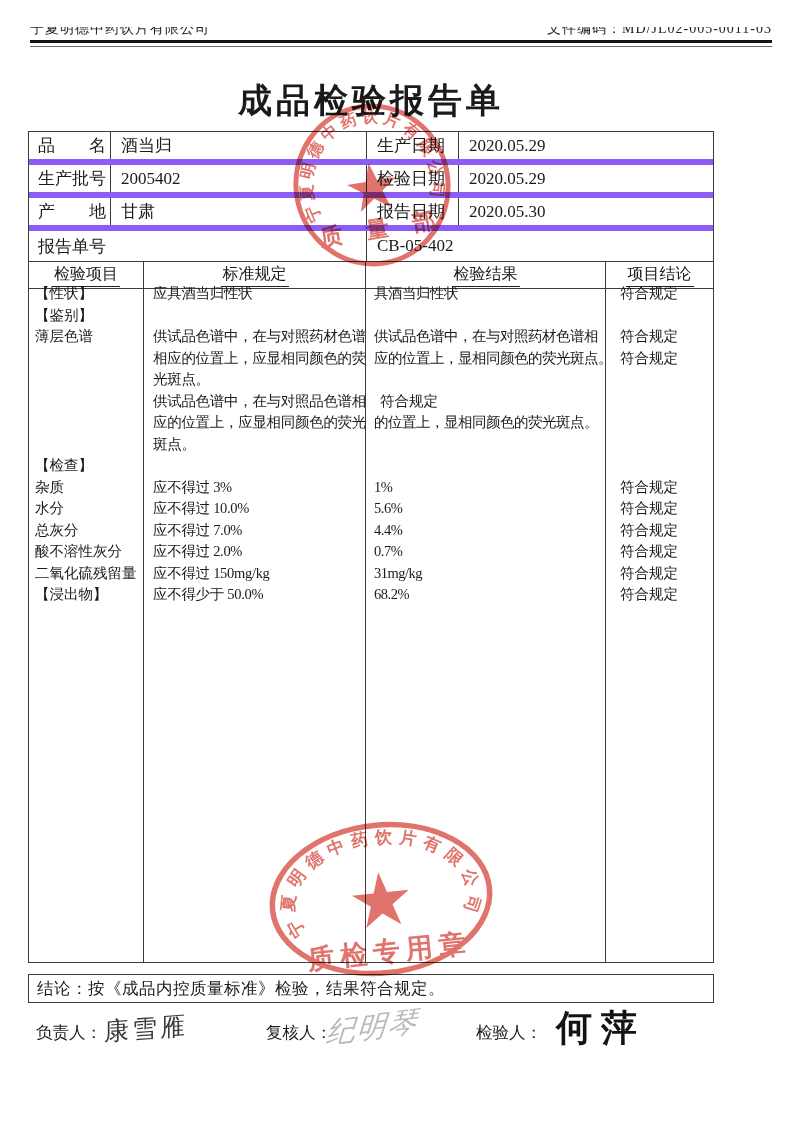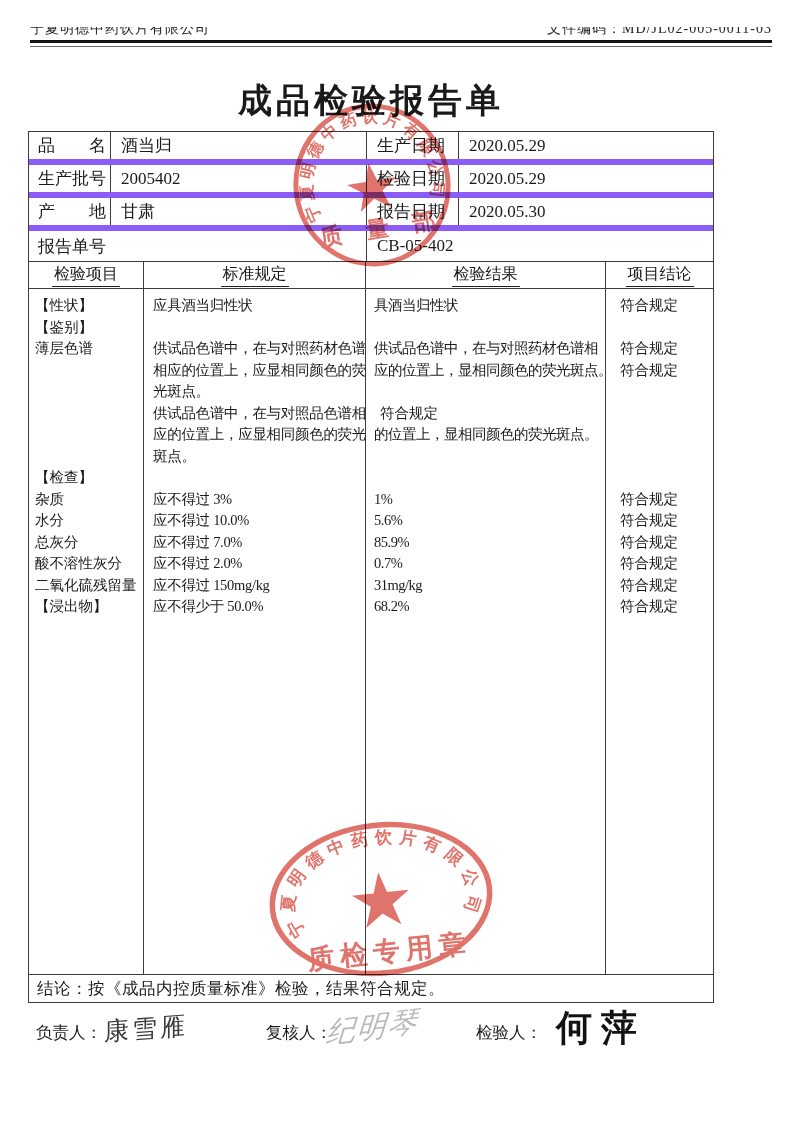--- a/index.html
+++ b/index.html
@@ -29,21 +29,21 @@
   .cv2 { flex:1; padding-left:10px; border-right:none; }
   .crl { width:338px; padding-left:9px; }
   .crv { flex:1; padding-left:10px; border-right:none; }
 
   .mhead { position:absolute; left:28px; top:261px; width:686px; height:28px;
            border:1px solid #3c3c3c; display:flex; font-size:16px; }
   .hcell { display:flex; align-items:center; justify-content:center; border-right:1px solid #3c3c3c; }
   .h1 { width:115px; } .h2 { width:222px; } .h3 { width:240px;font-family:Liberation Mono, monospace; } .h4 { flex:1; border-right:none; }
   .hcell span { border-bottom:1px solid #222; padding:0 2px 1px 2px; }
 
-  .mbody { position:absolute; left:28px; top:288px; width:686px; height:687px;
+  .mbody { position:absolute; left:28px; top:276px; width:686px; height:687px;
            border:1px solid #3c3c3c; border-top:none; padding-top:7px; }
   .vline { position:absolute; top:0; bottom:0; width:1px; background:#3c3c3c; }
   .v1 { left:114px; } .v2 { left:336px; } .v3 { left:576px; }
   .brow { display:flex; height:21.5px; line-height:21.5px; font-size:14.5px; white-space:nowrap; }
   .bi { width:115px; padding-left:6px;  overflow:hidden; }
   .bs { width:222px; padding-left:9px;  overflow:hidden; letter-spacing:-0.3px; }
   .br { width:240px; padding-left:8px;  overflow:hidden; letter-spacing:-0.5px; }
   .bk { width:107px; padding-left:14px; overflow:hidden; }
 
   .crow { position:absolute; left:28px; top:974px; width:686px; height:29px;
@@ -185,21 +185,21 @@
     </div>
     <div class="brow">
       <div class="bi">水分</div>
       <div class="bs">应不得过 10.0%</div>
       <div class="br">5.6%</div>
       <div class="bk">符合规定</div>
     </div>
     <div class="brow">
       <div class="bi">总灰分</div>
       <div class="bs">应不得过 7.0%</div>
-      <div class="br">85.9%</div>
+      <div class="br">4.4%</div>
       <div class="bk">符合规定</div>
     </div>
     <div class="brow">
       <div class="bi">酸不溶性灰分</div>
       <div class="bs">应不得过 2.0%</div>
       <div class="br">0.7%</div>
       <div class="bk">符合规定</div>
     </div>
     <div class="brow">
       <div class="bi">二氧化硫残留量</div>

